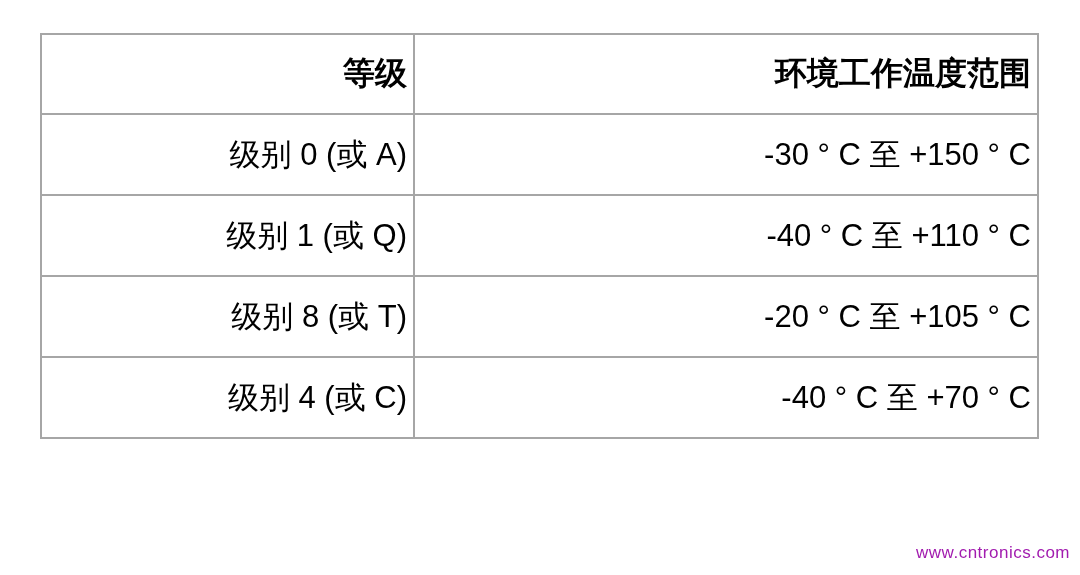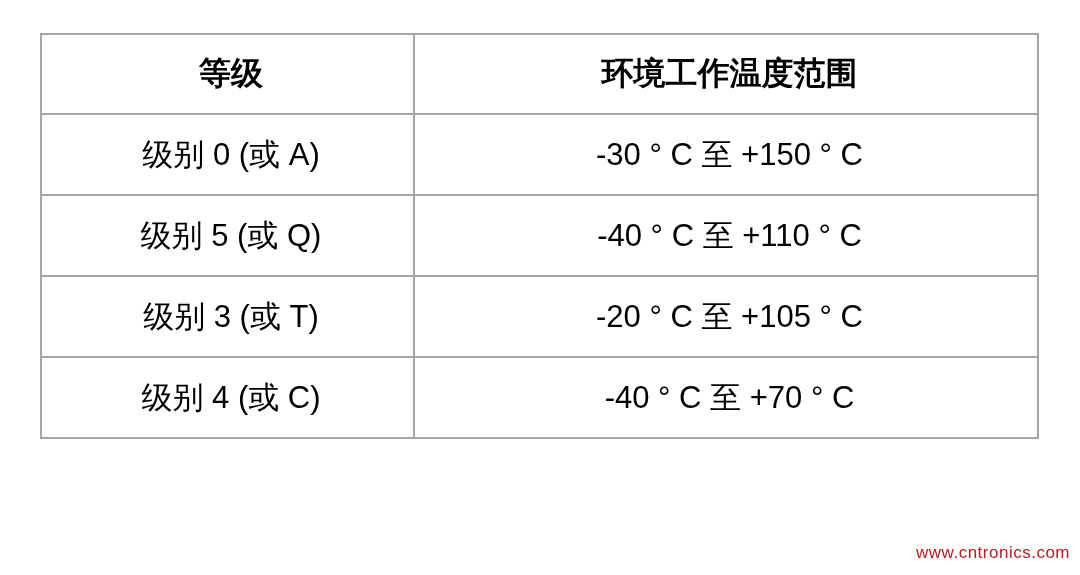--- a/index.html
+++ b/index.html
@@ -23,21 +23,21 @@
     border-collapse: collapse;
     table-layout: fixed;
     width: 997px;
     background: #ffffff;
   }
   table.grade-table col.col-grade  { width: 373px; }
   table.grade-table col.col-range  { width: 624px; }
   table.grade-table th,
   table.grade-table td {
     border: 2px solid #a6a6a6;
-    text-align: center;
+    text-align: right;
     vertical-align: middle;
     color: #000000;
     padding: 0 6px 0 13px;
     white-space: nowrap;
     overflow: hidden;
   }
   table.grade-table th {
     height: 78px;
     font-size: 32px;
     font-weight: bold;
@@ -47,21 +47,21 @@
     font-size: 31px;
     font-weight: normal;
     margin-left: 32px;
   }
   .watermark {
     position: absolute;
     right: 10px;
     bottom: 12px;
     font-size: 17px;
     letter-spacing: 0.5px;
-    color: #b91c1c;
+    color: #a21caf;
     font-family: "Liberation Sans", "DejaVu Sans", sans-serif;
   }
 </style>
 </head>
 <body>
 
 <div class="table-wrap">
   <table class="grade-table">
     <colgroup>
       <col class="col-grade">
@@ -72,25 +72,25 @@
         <th>等级</th>
         <th>环境工作温度范围</th>
       </tr>
     </thead>
     <tbody>
       <tr>
         <td>级别 0 (或 A)</td>
         <td>-30 ° C 至 +150 ° C</td>
       </tr>
       <tr>
-        <td>级别 5 (或 Q)</td>
+        <td>级别 1 (或 Q)</td>
         <td>-40 ° C 至 +110 ° C</td>
       </tr>
       <tr>
-        <td>级别 3 (或 T)</td>
+        <td>级别 8 (或 T)</td>
         <td>-20 ° C 至 +105 ° C</td>
       </tr>
       <tr>
         <td>级别 4 (或 C)</td>
         <td>-40 ° C 至 +70 ° C</td>
       </tr>
     </tbody>
   </table>
 </div>
 

